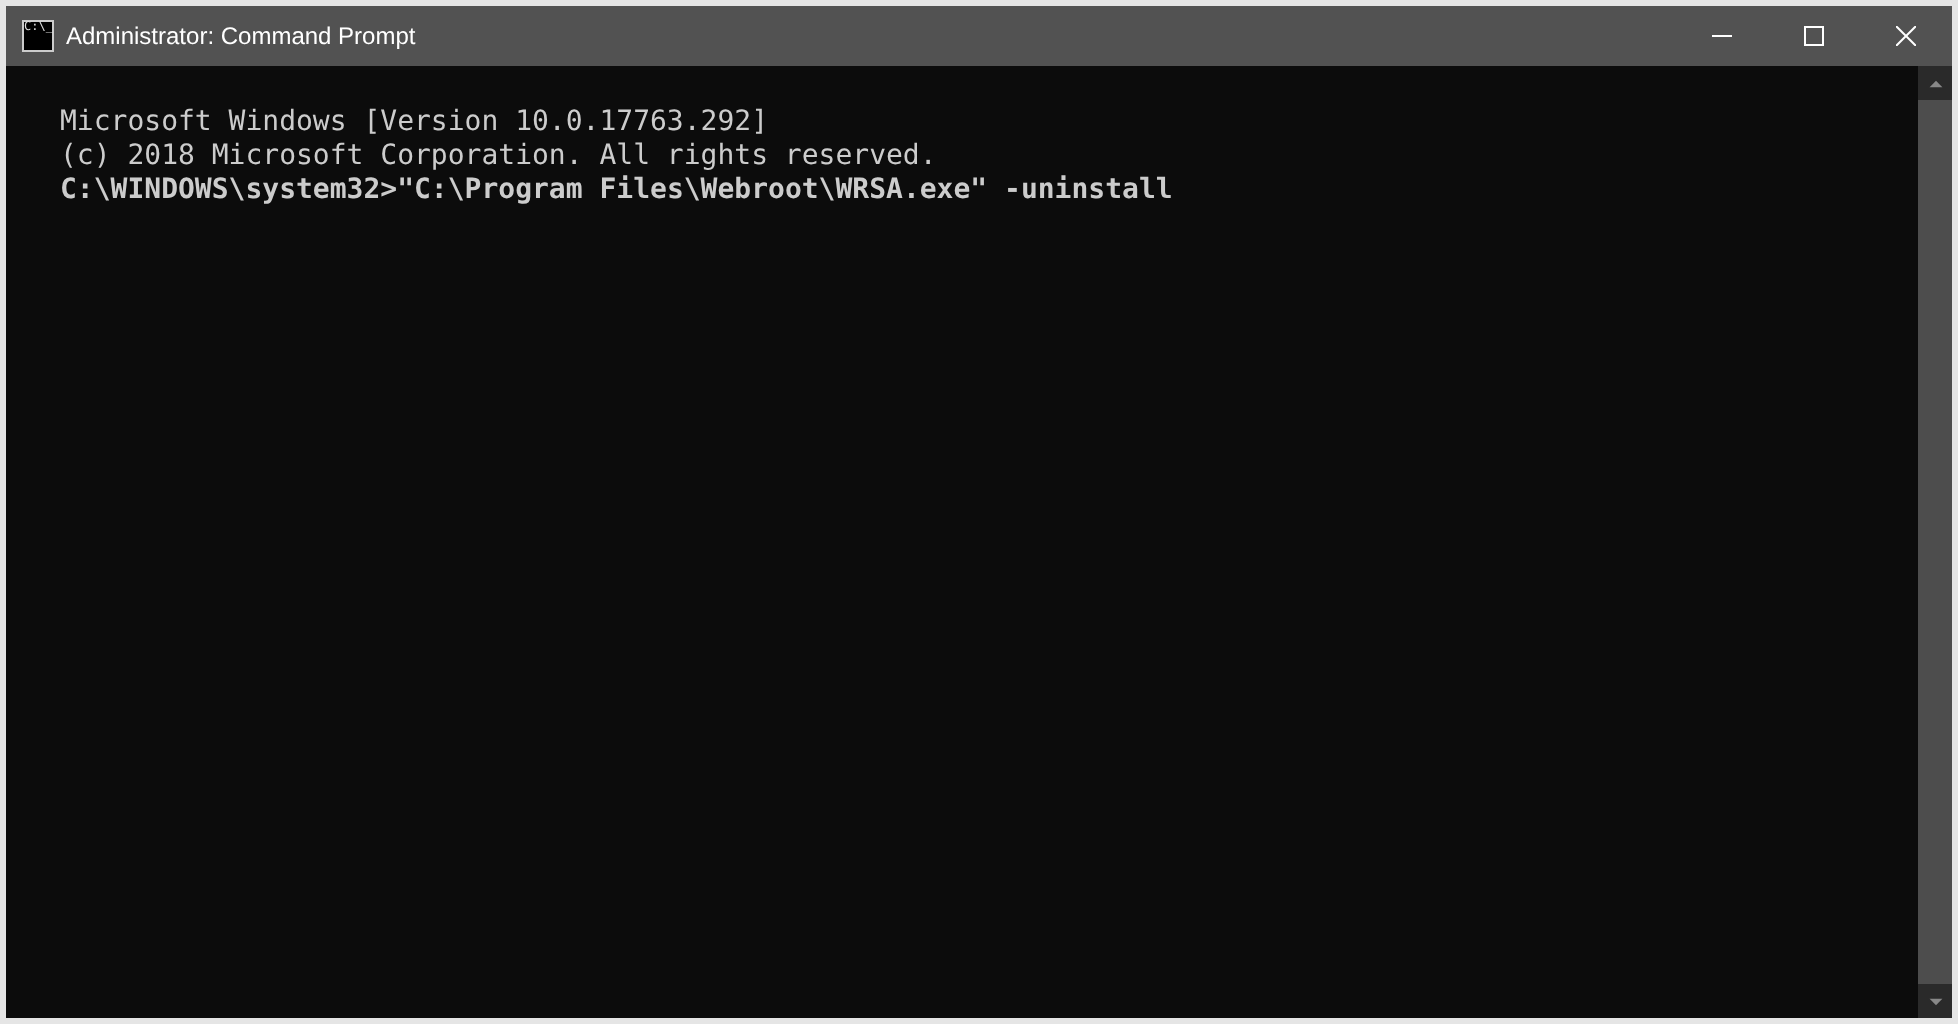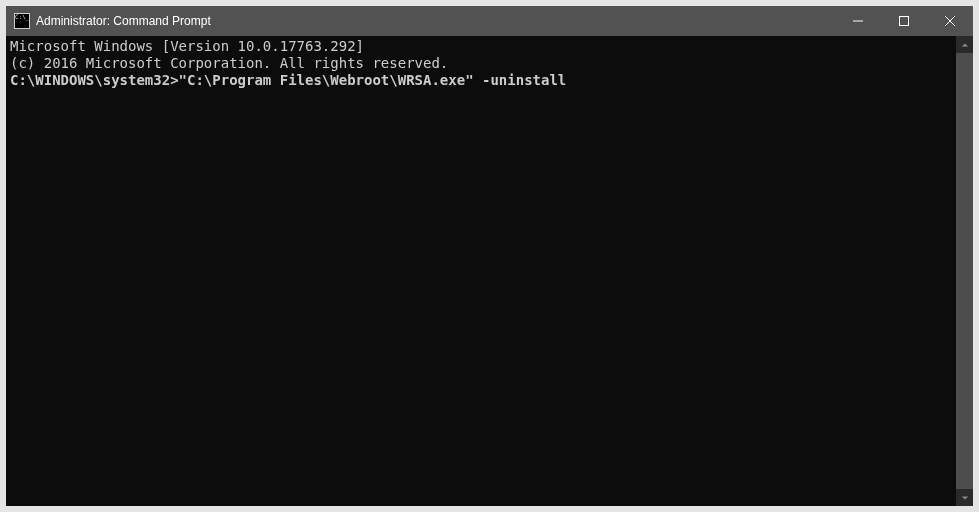--- a/index.html
+++ b/index.html
@@ -11,21 +11,21 @@
       width: 979px;
       height: 512px;
       background: #000;
       font-family: sans-serif;
       overflow: hidden;
       position: relative;
     }
     .window {
       width: 100%;
       height: 100%;
-      border: 6px solid #e5e5e5;
+      border: 3px solid #e5e5e5;
       display: flex;
       flex-direction: column;
     }
     .titlebar {
       height: 30px;
       background: #525252;
       display: flex;
       align-items: center;
       color: #fff;
       font-size: 12px;
@@ -82,23 +82,24 @@
       background: #0c0c0c;
       position: relative;
     }
     .terminal {
       flex: 1;
       background: #0c0c0c;
       color: #cccccc;
       font-family: Consolas, "Lucida Console", monospace;
       font-size: 14px;
       line-height: 17px;
-      padding: 2px 4px;
+      padding: 20px 4px;
       white-space: pre;
       overflow: hidden;
+      margin-left: 23px;
     }
     .terminal .line {
       display: block;
     }
     .prompt-line {
       display: inline;
       font-weight: bold;
     }
     .cursor {
       display: inline-block;
@@ -158,21 +159,21 @@
       </div>
       <div class="win-btn close">
         <svg viewBox="0 0 10 10">
           <line x1="0" y1="0" x2="10" y2="10"></line>
           <line x1="10" y1="0" x2="0" y2="10"></line>
         </svg>
       </div>
     </div>
   </div>
   <div class="content-area">
-    <div class="terminal"><span class="line">Microsoft Windows [Version 10.0.17763.292]</span><span class="line">(c) 2016 Microsoft Corporation. All rights reserved.</span><span class="line"></span><span class="prompt-line">C:\WINDOWS\system32&gt;</span><span class="prompt-line">"C:\Program Files\Webroot\WRSA.exe" -uninstall</span><span class="cursor"></span></div>
+    <div class="terminal"><span class="line">Microsoft Windows [Version 10.0.17763.292]</span><span class="line">(c) 2018 Microsoft Corporation. All rights reserved.</span><span class="line"></span><span class="prompt-line">C:\WINDOWS\system32&gt;</span><span class="prompt-line">"C:\Program Files\Webroot\WRSA.exe" -uninstall</span><span class="cursor"></span></div>
     <div class="scrollbar">
       <div class="scroll-btn">
         <svg viewBox="0 0 10 10">
           <path d="M1 7 L5 3 L9 7 Z"></path>
         </svg>
       </div>
       <div class="scroll-track">
         <div class="scroll-thumb"></div>
       </div>
       <div class="scroll-btn">

